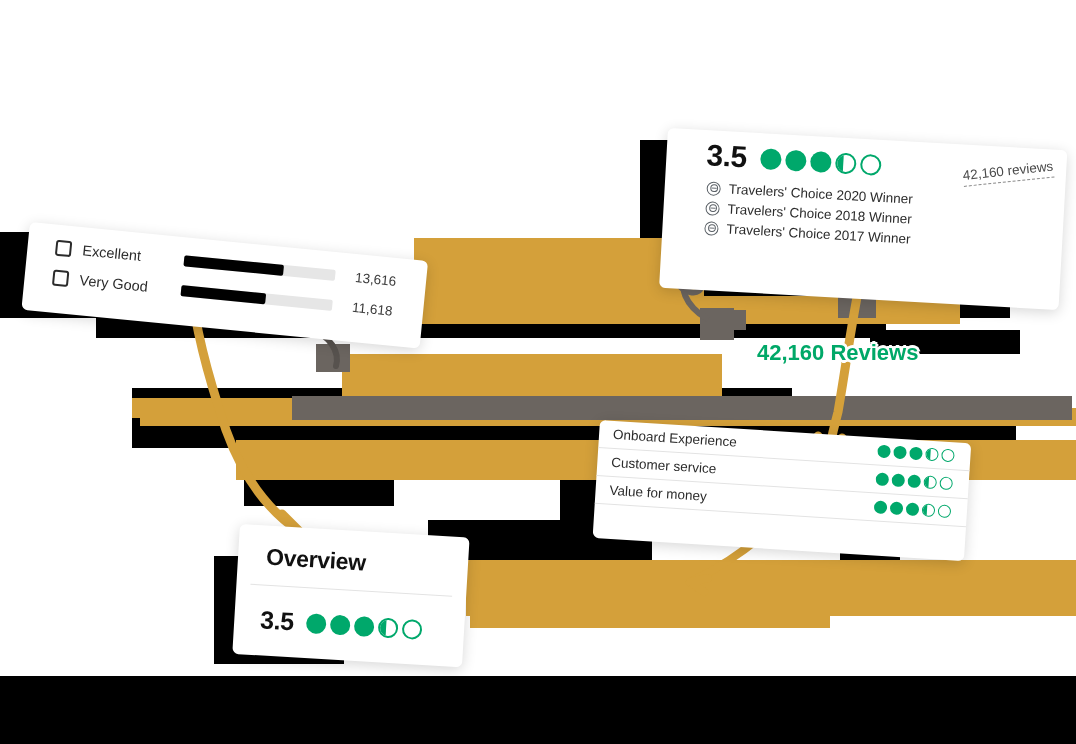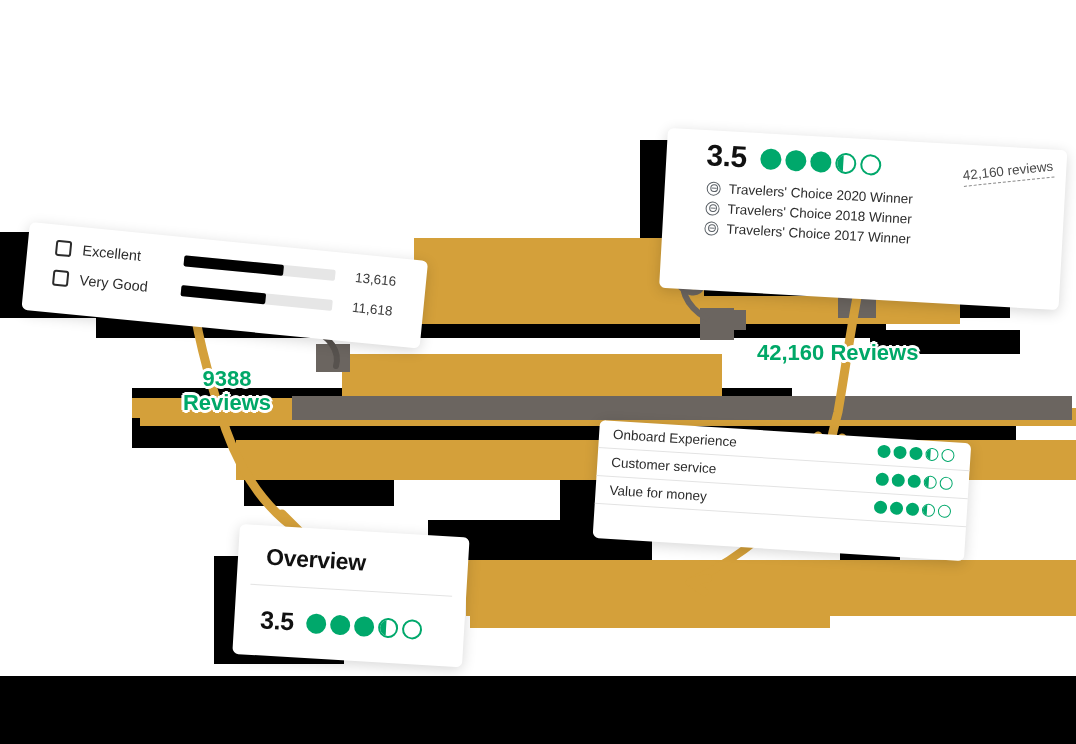--- a/index.html
+++ b/index.html
@@ -302,17 +302,15 @@
       <span class="bubbles">
         <span class="bub full"></span>
         <span class="bub full"></span>
         <span class="bub full"></span>
         <span class="bub half"></span>
         <span class="bub empty"></span>
       </span>
     </div>
   </div>
 
-  <div class="callout" id="callout-9388">9388
-Reviews</div>
   <div class="callout" id="callout-42160">42,160 Reviews</div>
 
 </div>
 
 </body></html>

